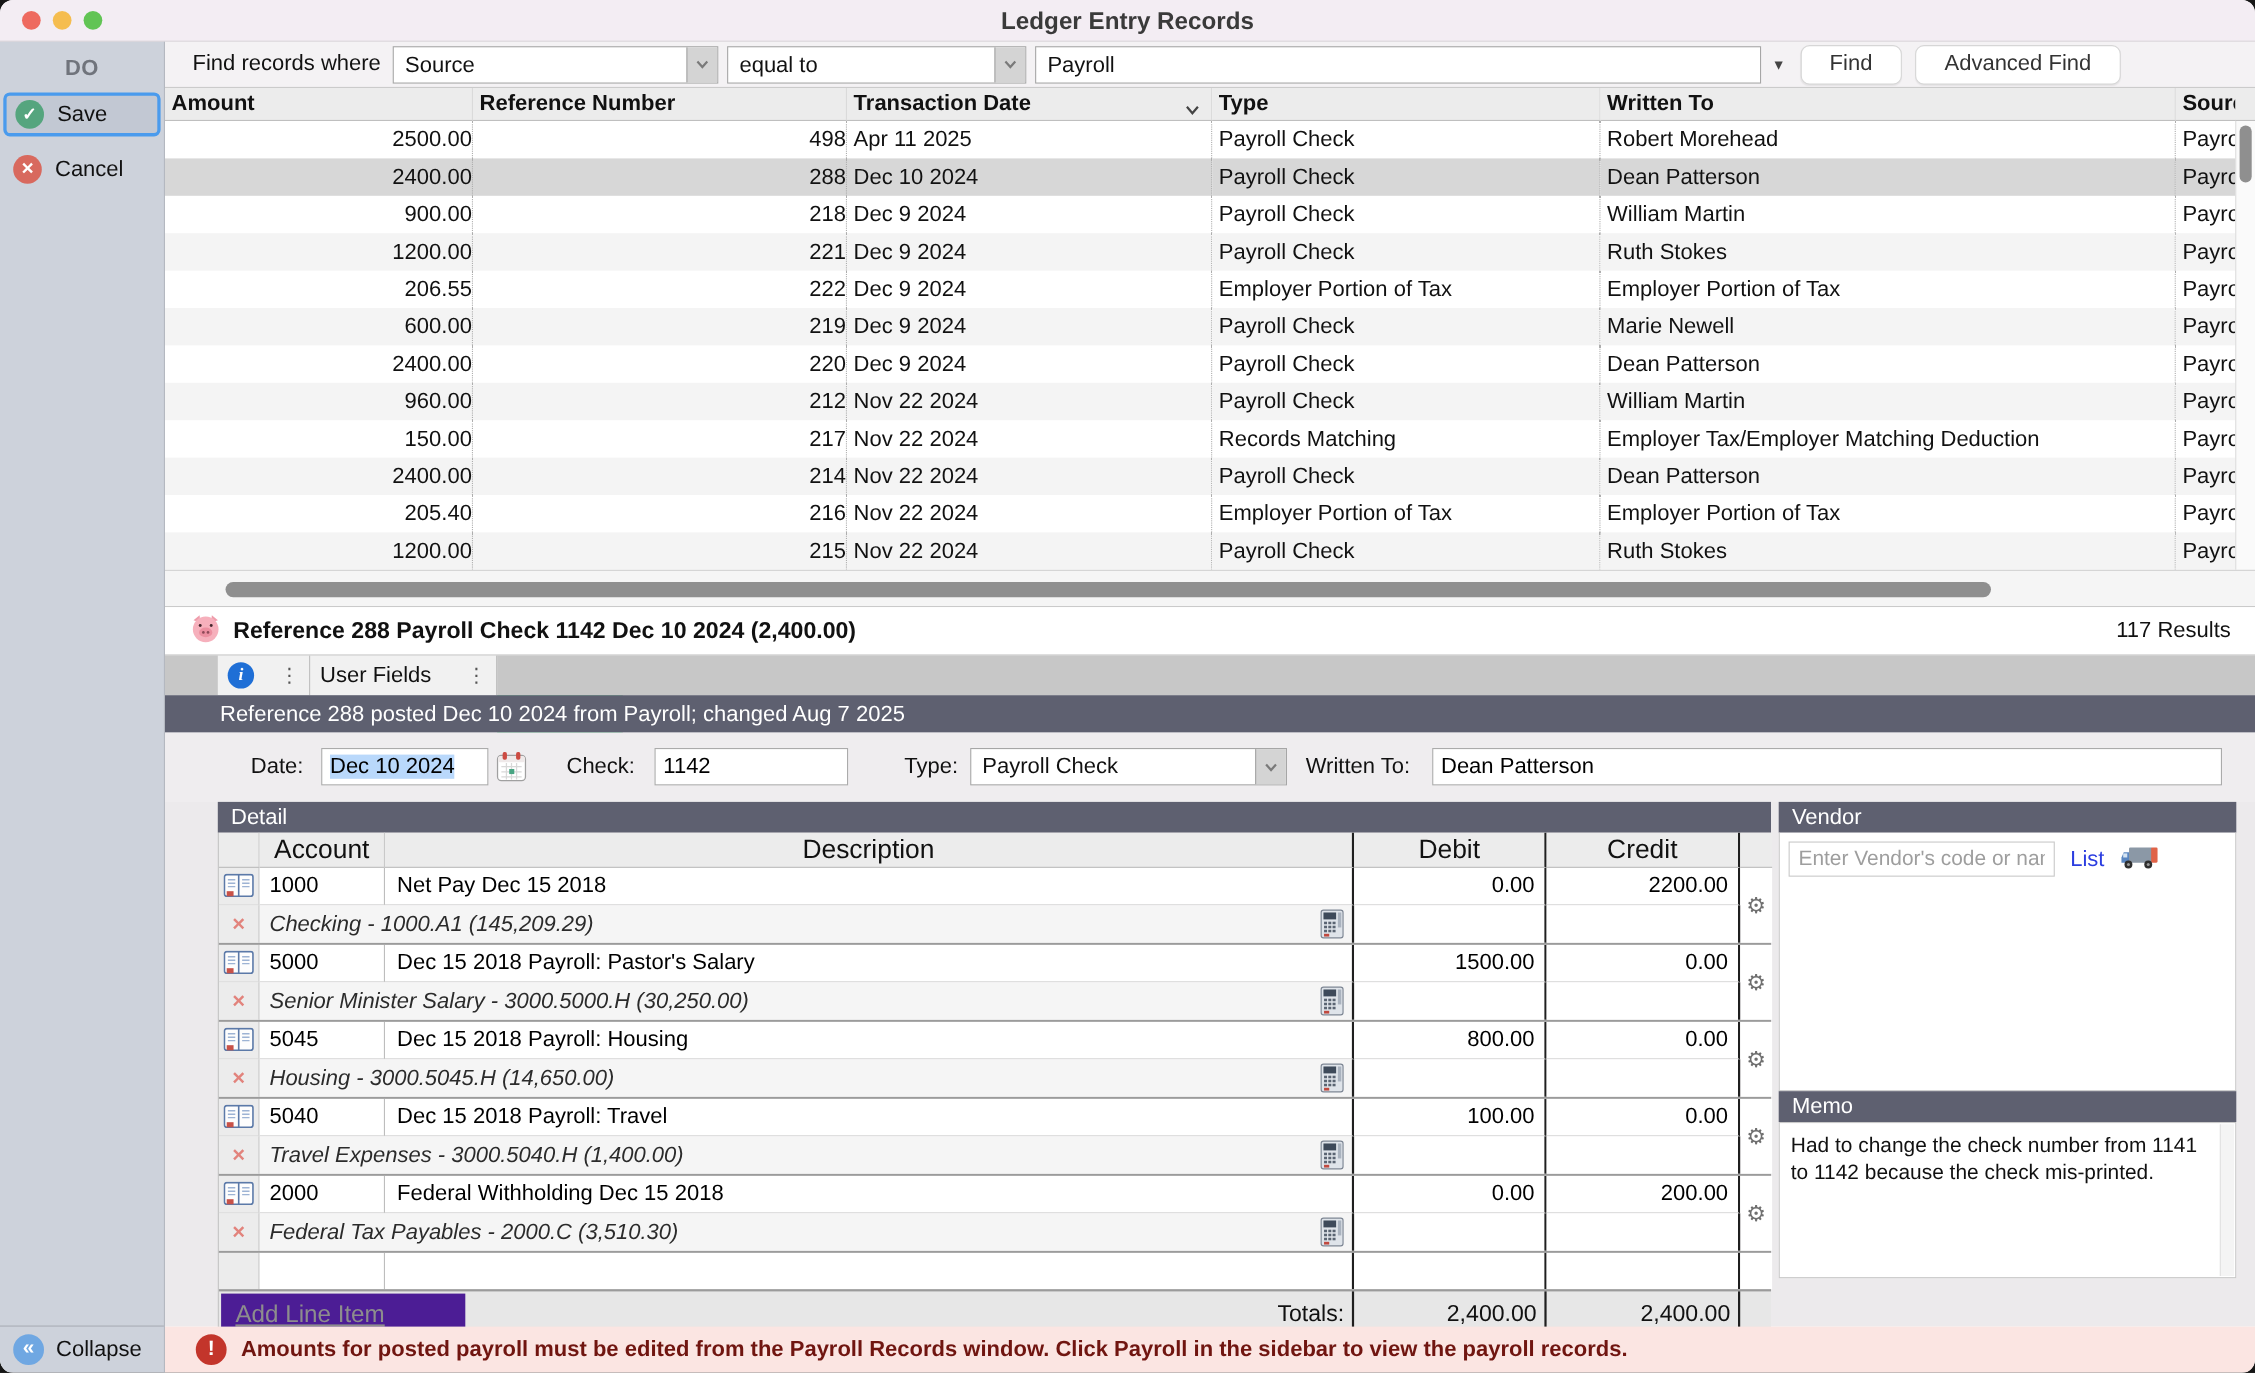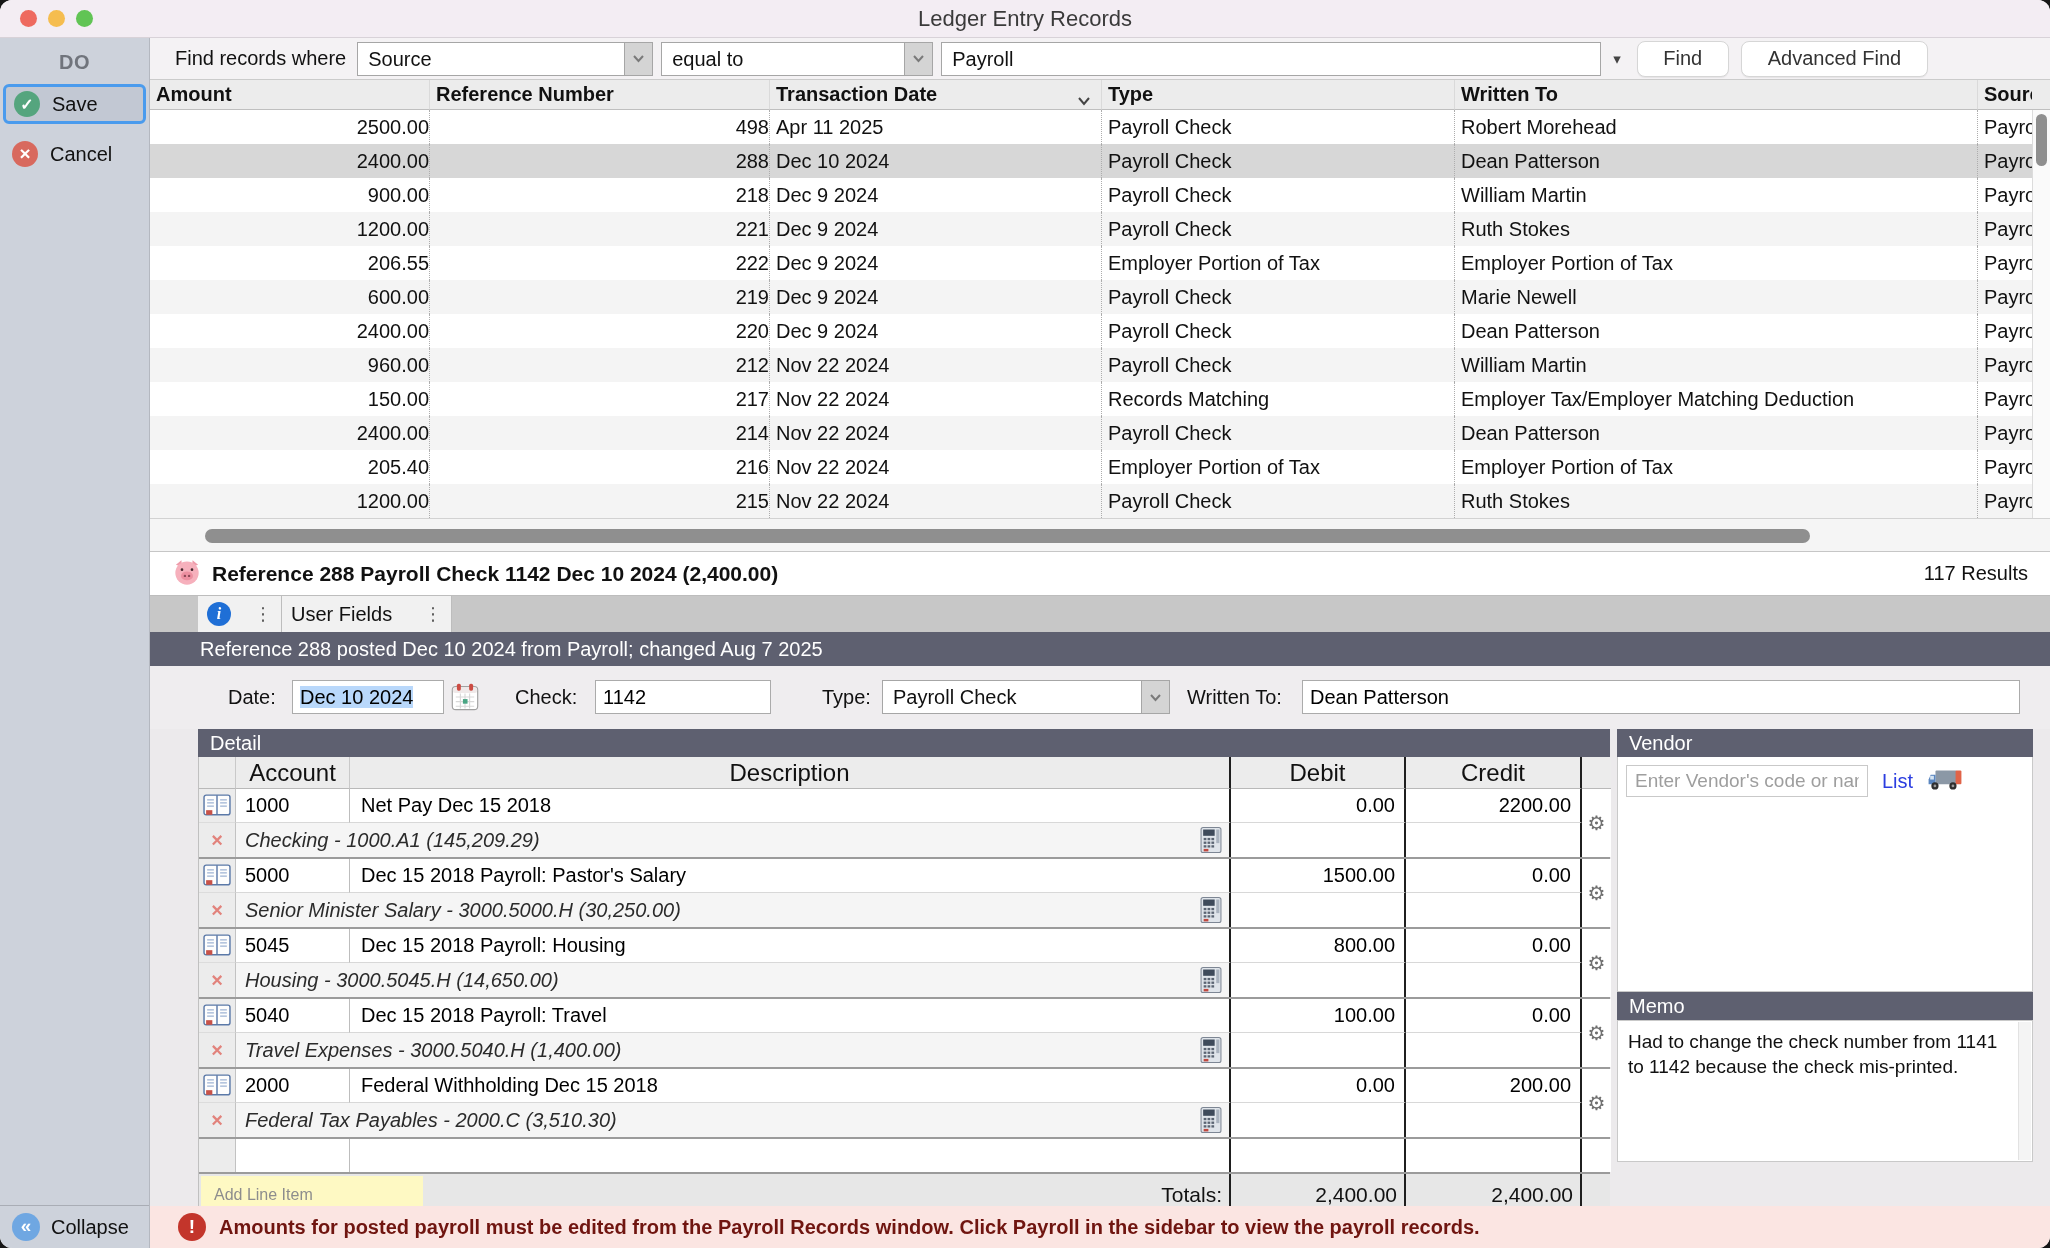--- a/index.html
+++ b/index.html
@@ -4,21 +4,21 @@
 <style>
   html,body{margin:0;padding:0;background:#161616;font-family:"Liberation Sans",sans-serif;}
   *{box-sizing:border-box;}
   .window{position:relative;width:2050px;height:1248px;background:#fff;border-radius:12px;overflow:hidden;}
 
   
   .titlebar{position:absolute;top:0;left:0;right:0;height:38px;background:#f3edf3;border-bottom:1px solid #d8d2d8;}
   .lights{position:absolute;left:20px;top:10px;display:flex;gap:11px;}
   .light{width:17px;height:17px;border-radius:50%;}
   .light.red{background:#ee6a5f;}.light.yellow{background:#f5bd4f;}.light.green{background:#61c454;}
-  .win-title{position:absolute;left:0;right:0;top:0;height:38px;line-height:38px;text-align:center;font-size:22px;font-weight:400;color:#3a3a3a;}
+  .win-title{position:absolute;left:0;right:0;top:0;height:38px;line-height:38px;text-align:center;font-size:22px;font-weight:700;color:#3a3a3a;}
 
   
   .sidebar{position:absolute;left:0;top:38px;bottom:0;width:150px;background:#cdd2db;border-right:1px solid #b4b8c0;}
   .do-header{padding-top:13px;text-align:center;font-size:20px;font-weight:bold;color:#70747c;letter-spacing:.5px;}
   .side-item{display:flex;align-items:center;gap:12px;height:40px;margin:10px 4px 0 4px;padding-left:8px;font-size:20px;color:#111;}
   .side-item.selected{border:3px solid #4a9bed;border-radius:6px;background:#c2c8d3;margin:10px 3px 0 3px;}
   .s-ico{width:26px;height:26px;border-radius:50%;display:flex;align-items:center;justify-content:center;color:#fff;font-size:16px;font-weight:bold;flex:0 0 26px;}
   .s-ico.green{background:#55a57e;}.s-ico.red{background:#d8695e;font-size:19px;}
   .collapse-row{position:absolute;bottom:0;left:0;right:0;height:43px;border-top:1px solid #a9adb5;display:flex;align-items:center;gap:11px;padding-left:12px;font-size:20px;color:#111;}
   .c-ico{width:28px;height:28px;border-radius:50%;background:#6fa7e2;color:#fff;display:flex;align-items:center;justify-content:center;font-size:19px;font-weight:bold;padding-bottom:2px;}
@@ -100,21 +100,21 @@
   .subtxt{grid-area:2/2/3/4;background:#f5f5f5;border-right:2px solid #1f1f1f;display:flex;align-items:center;padding-left:9px;font-style:italic;color:#2b2b2b;position:relative;}
   .calc-ico{position:absolute;right:7px;top:3px;}
   .debit2{grid-area:2/4;background:#fff;border-right:2px solid #1f1f1f;}
   .credit2{grid-area:2/5;background:#fff;border-right:2px solid #1f1f1f;}
   .empty-row>div{height:33px;background:#fff;}
   .empty-row .e1{background:#ececec;border-right:1px solid #c2c2c2;}
   .empty-row .e2{border-right:1px solid #bdbdbd;}
   .empty-row .e3,.empty-row .e4,.empty-row .e5{border-right:2px solid #1f1f1f;}
 
   .totals-row{position:relative;height:44px;background:#e7e7e7;border-top:2px solid #9b9b9b;font-size:21px;color:#111;}
-  .add-box{position:absolute;left:2px;top:2px;bottom:2px;width:222px;background:#fef9c3;color:#8d8d8d;font-size:16px;display:flex;align-items:center;padding-left:13px;}
+  .add-box{position:absolute;left:2px;top:2px;bottom:2px;width:222px;background:#4c1d95;color:#8d8d8d;font-size:22px;display:flex;align-items:center;padding-left:13px;text-decoration:underline;}
   .totals-label{position:absolute;right:388px;line-height:42px;}
   .tot-debit{position:absolute;right:213px;line-height:42px;}
   .tot-credit{position:absolute;right:37px;line-height:42px;}
   .tvl{position:absolute;top:0;bottom:0;width:2px;background:#1f1f1f;}
 
   
   .vendor-box{position:absolute;left:1467px;top:719px;width:416px;height:235px;background:#fff;border:1px solid #c9c9c9;border-top:none;}
   .vendor-row{display:flex;align-items:center;gap:14px;padding:8px 8px 0 8px;}
   .vendor-input{width:242px;height:32px;border:1px solid #c9c9c9;font-size:19px;padding:0 8px;color:#111;font-family:"Liberation Sans",sans-serif;}
   .vendor-input::placeholder{color:#9e9e9e;}

